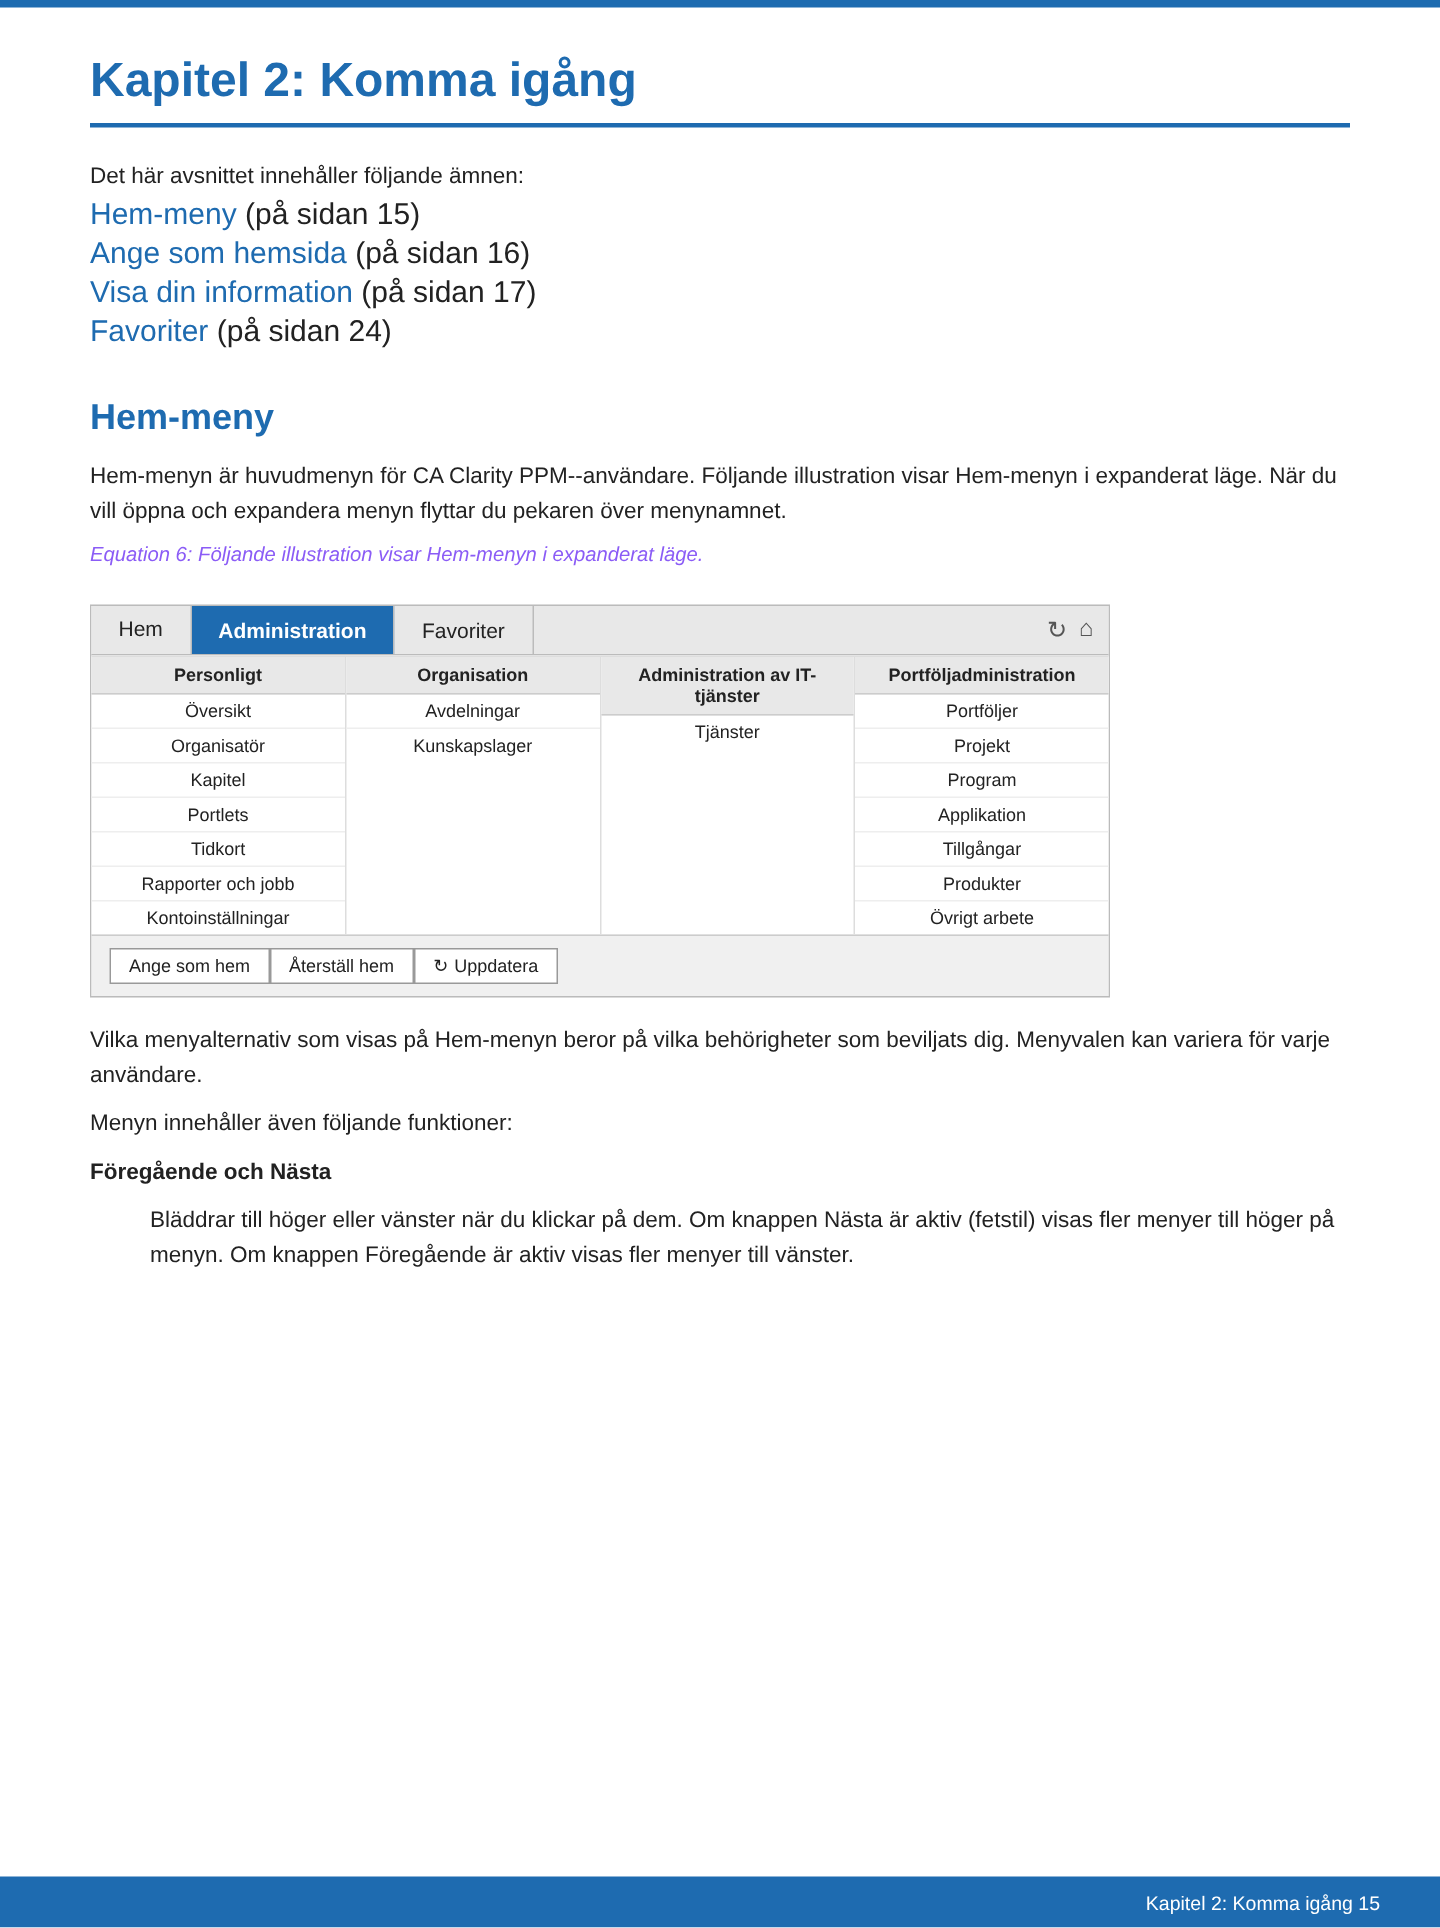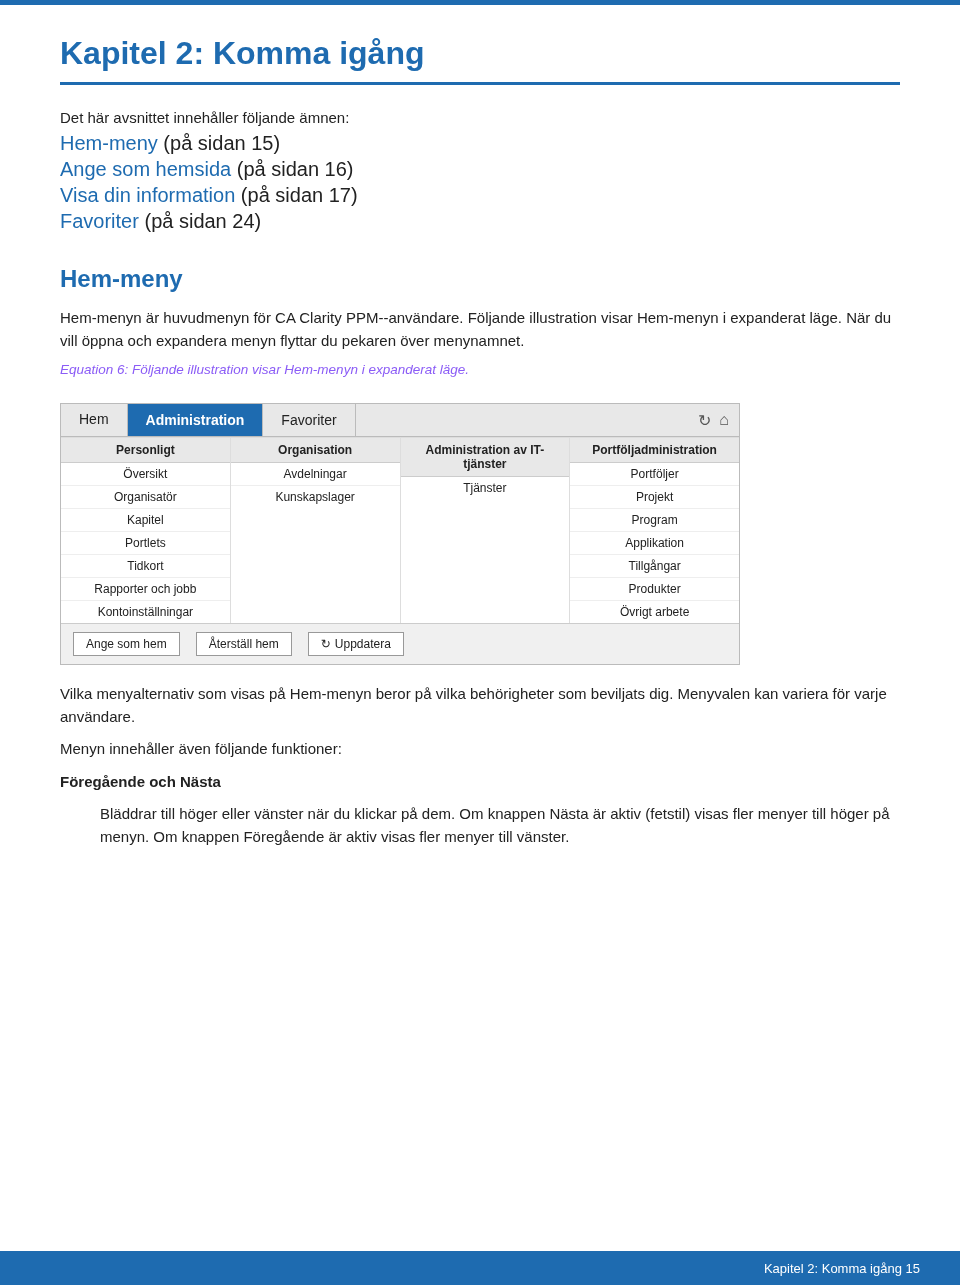--- a/index.html
+++ b/index.html
@@ -174,21 +174,20 @@
     }
 
     .menu-col-item:last-child {
       border-bottom: none;
     }
 
     
     .menu-bottom {
       display: flex;
       align-items: center;
-      gap: 16px;
       padding: 8px 12px;
       border-top: 1px solid #ccc;
       background: #f0f0f0;
     }
 
     .menu-btn {
       background: #fff;
       border: 1px solid #999;
       padding: 4px 12px;
       font-size: 12px;

